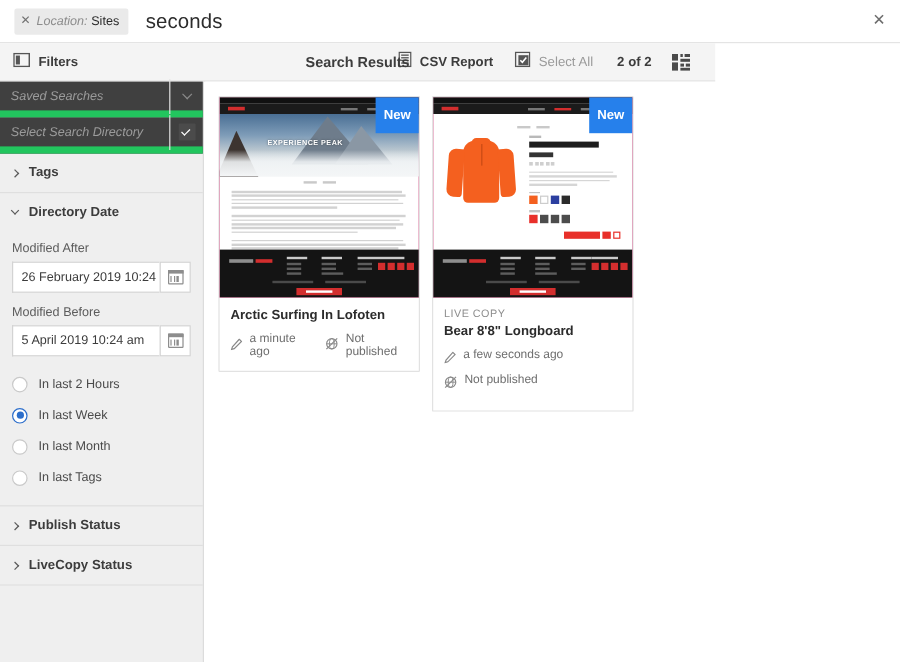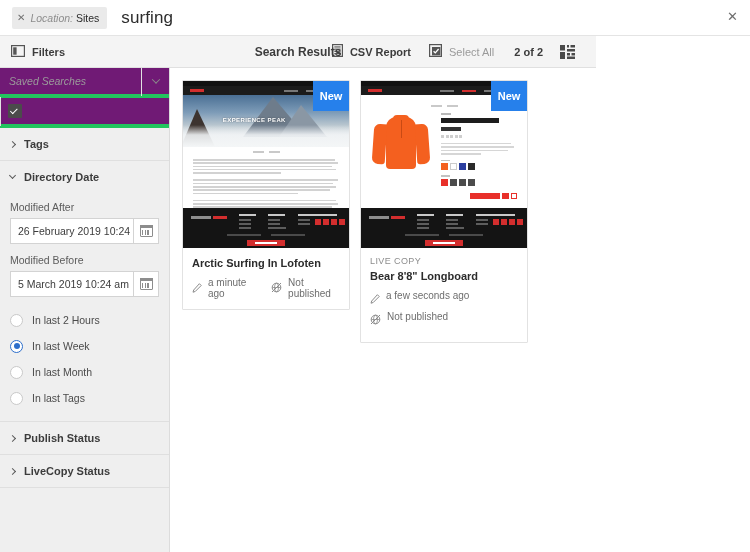--- a/index.html
+++ b/index.html
@@ -55,21 +55,21 @@
   .tb-selall .lbl { color: #9a9a9a; }
   .tb-count { font-size: 11px; color: #3c3c3c; font-weight: bold; margin-left: 20px; }
   .tb-grid { margin-left: 17px; cursor: pointer; display: flex; align-items: center; }
 
   
   .sidebar {
     position: absolute; top: 68px; left: 0; width: 170px; height: 484px;
     background: #efefef; border-right: 1px solid #dcdcdc;
   }
   .sb-field {
-    height: 30px; background: #701a75; border-bottom: 4px solid #22c55e;
+    height: 30px; background: #404040; border-bottom: 6px solid #22c55e;
     display: flex; align-items: center;
   }
   .sb-field .txt {
     flex: 1; padding-left: 9px; font-size: 10.5px; color: #9b9b9b;
     font-style: italic; white-space: nowrap; overflow: hidden;
   }
   .sb-field .btn {
     width: 28px; height: 29px; display: flex; align-items: center; justify-content: center;
     border-left: 1px solid #e2e2e2; cursor: pointer;
   }
@@ -279,21 +279,21 @@
 <body>
 
 <div class="app">
 
   <div class="topbar">
     <div class="loc-tag">
       <span class="loc-x">✕</span>
       <span class="loc-key">Location:</span>
       <span class="loc-val">Sites</span>
     </div>
-    <div class="search-term">surfing</div>
+    <div class="search-term">seconds</div>
     <div class="topbar-close">✕</div>
   </div>
 
   <div class="toolbar">
     <div class="tb-filters">
       <span>
         <svg width="14" height="12" viewBox="0 0 14 12">
           <rect x="0.6" y="0.6" width="12.8" height="10.8" fill="none" stroke="#555" stroke-width="1.2"></rect>
           <rect x="2.2" y="2.3" width="3.4" height="7.4" fill="#555"></rect>
         </svg>
@@ -348,20 +348,21 @@
   <div class="sidebar">
 
     <div class="sb-field">
       <div class="txt">Saved Searches</div>
       <div class="btn">
         <span class="chev-d"></span>
       </div>
     </div>
 
     <div class="sb-field">
+      <div class="txt">Select Search Directory</div>
       <div class="btn">
         <span class="chk-box"></span>
       </div>
     </div>
 
     <div class="sb-section">
       <div class="sb-sec-head">
         <span class="caret-r"></span>
         <span class="t">Tags</span>
       </div>
@@ -383,21 +384,21 @@
                 <span class="top"></span>
               <span class="b" style="left:2.5px"></span>
               <span class="b" style="left:5.2px"></span>
               <span class="b" style="left:7.9px"></span>
             </span>
           </div>
         </div>
 
         <div class="fld-label">Modified Before</div>
         <div class="date-row">
-          <div class="date-input">5 March 2019 10:24 am</div>
+          <div class="date-input">5 April 2019 10:24 am</div>
           <div class="date-btn">
             <span class="cal-ico">
               <span class="fr"></span>
                 <span class="top"></span>
               <span class="b" style="left:2.5px"></span>
               <span class="b" style="left:5.2px"></span>
               <span class="b" style="left:7.9px"></span>
             </span>
           </div>
         </div>

